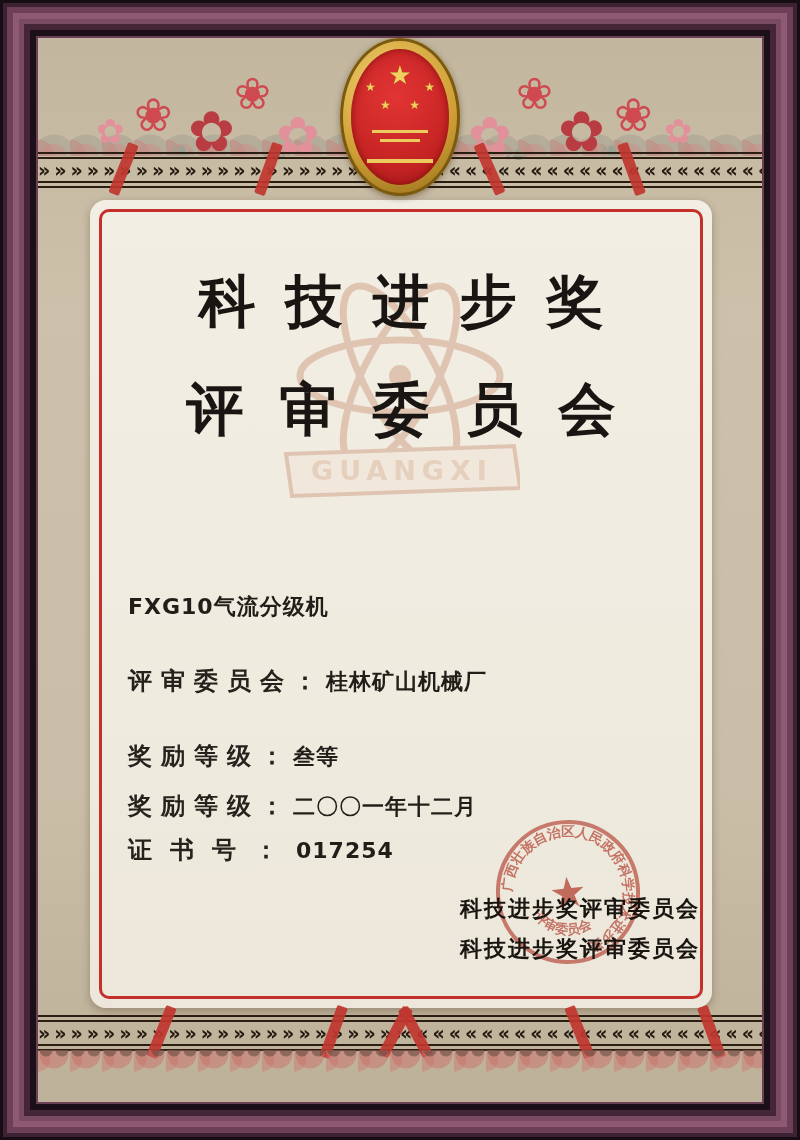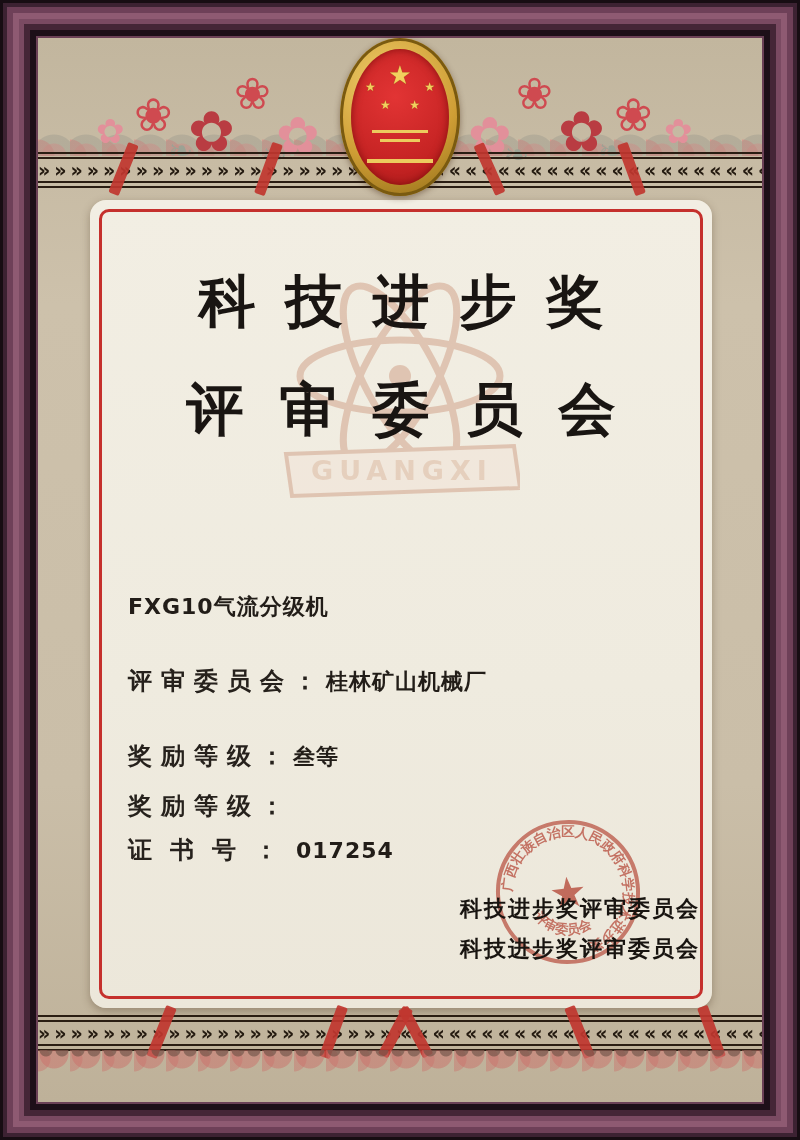--- a/index.html
+++ b/index.html
@@ -147,20 +147,21 @@
       <div class="row row-2">
         <span class="flabel">评审委员会：</span>
         <span class="fvalue">桂林矿山机械厂</span>
       </div>
       <div class="row row-3">
         <span class="flabel">奖励等级：</span>
         <span class="fvalue">叁等</span>
       </div>
       <div class="row row-4">
         <span class="flabel">奖励等级：</span>
+        <span class="fvalue">二〇〇一年十二月</span>
       </div>
       <div class="row row-5">
         <span class="flabel wide">证书号：</span>
         <span class="fvalue">017254</span>
       </div>
 
       <svg class="seal" viewBox="0 0 156 156">
         <defs>
           <path id="sealTopArc" d="M 78,78 m -56,0 a 56,56 0 1,1 112,0 a 56,56 0 1,1 -112,0"></path>
           <path id="sealBottomArc" d="M 36,78 A 42,42 0 0 0 120,78"></path>

